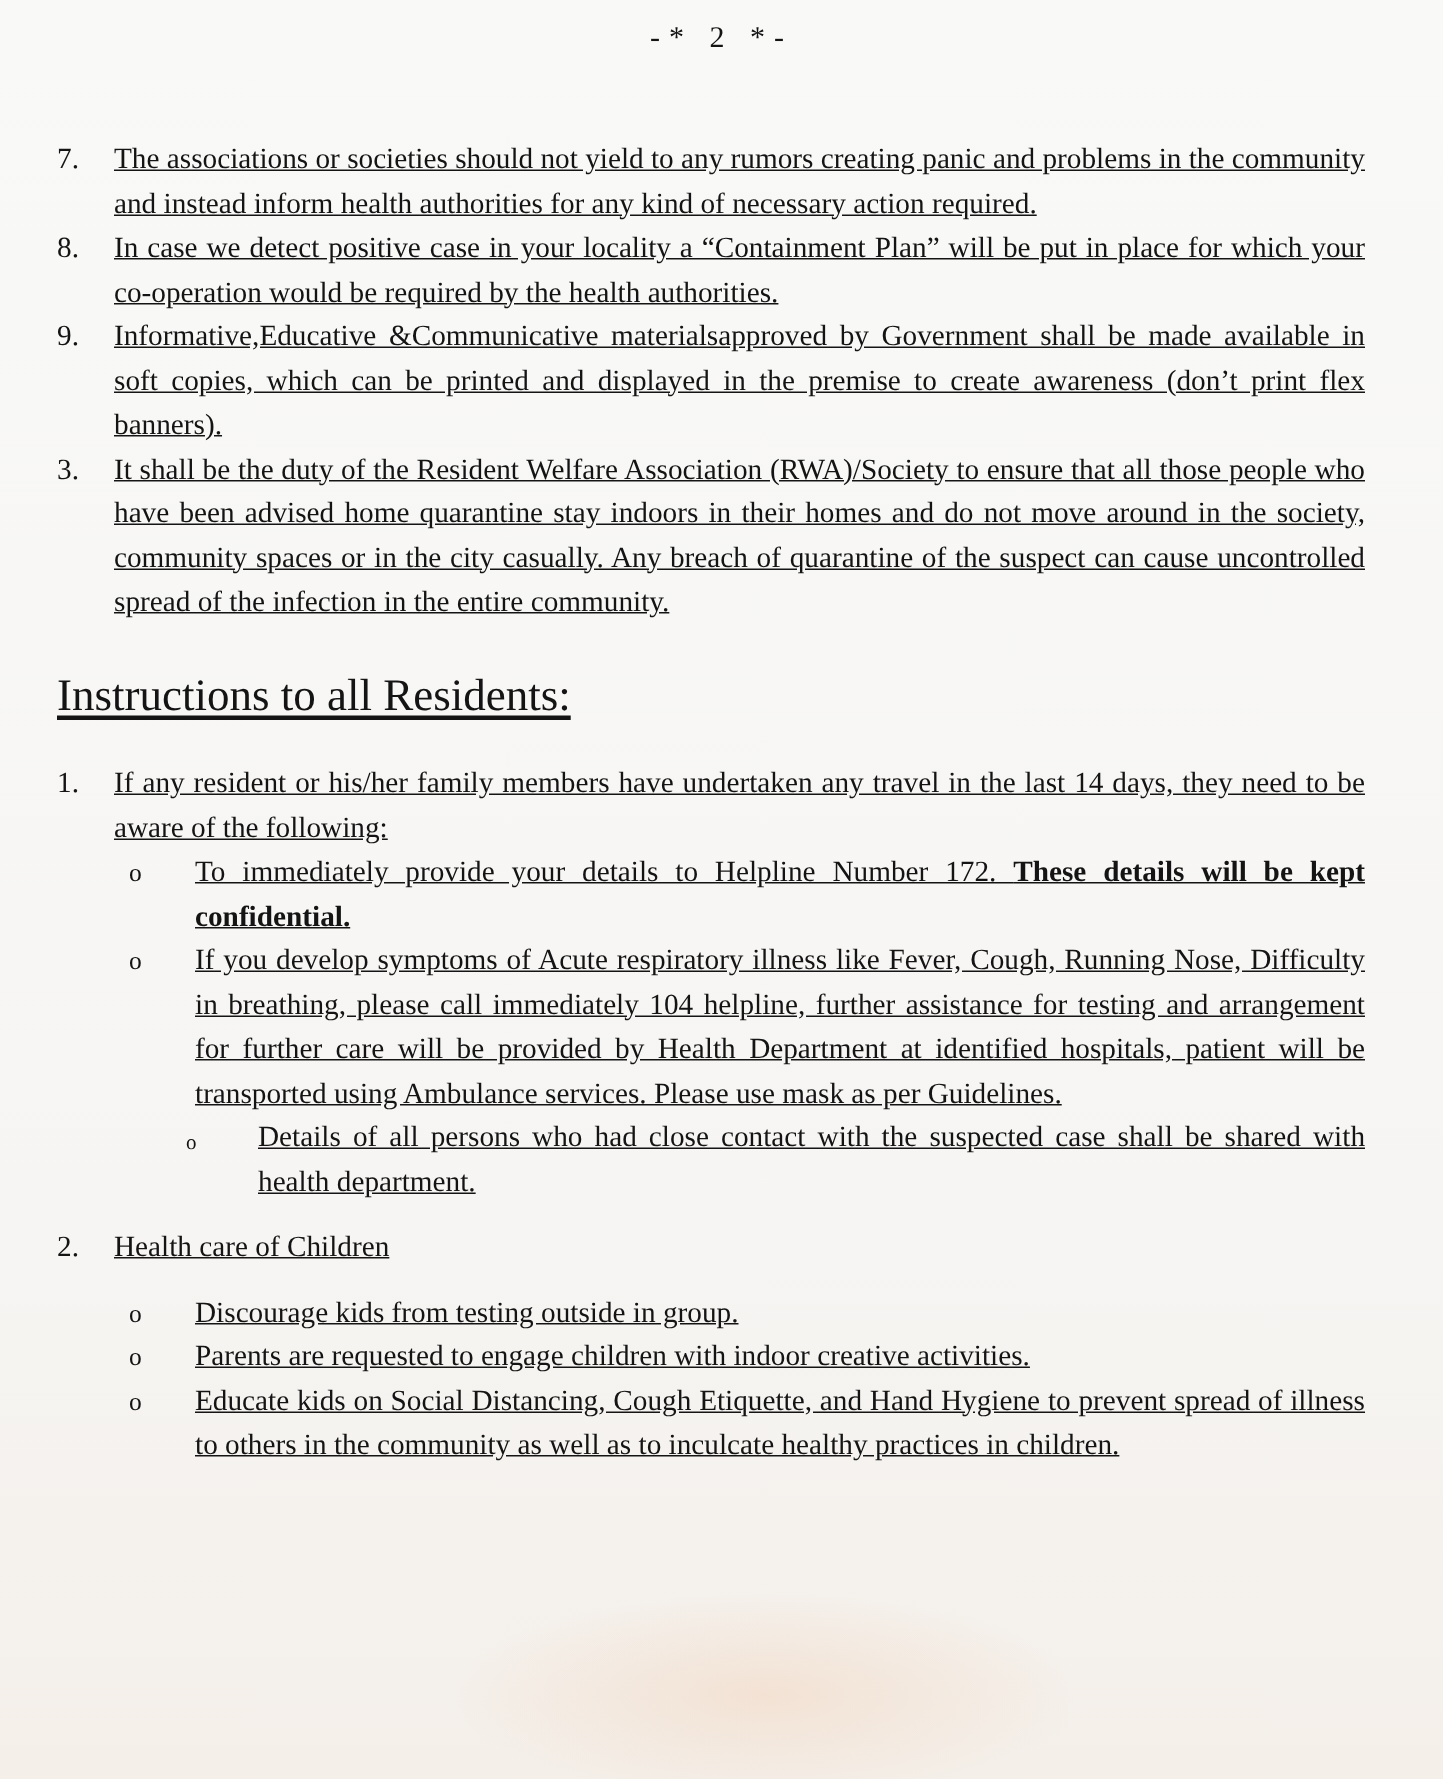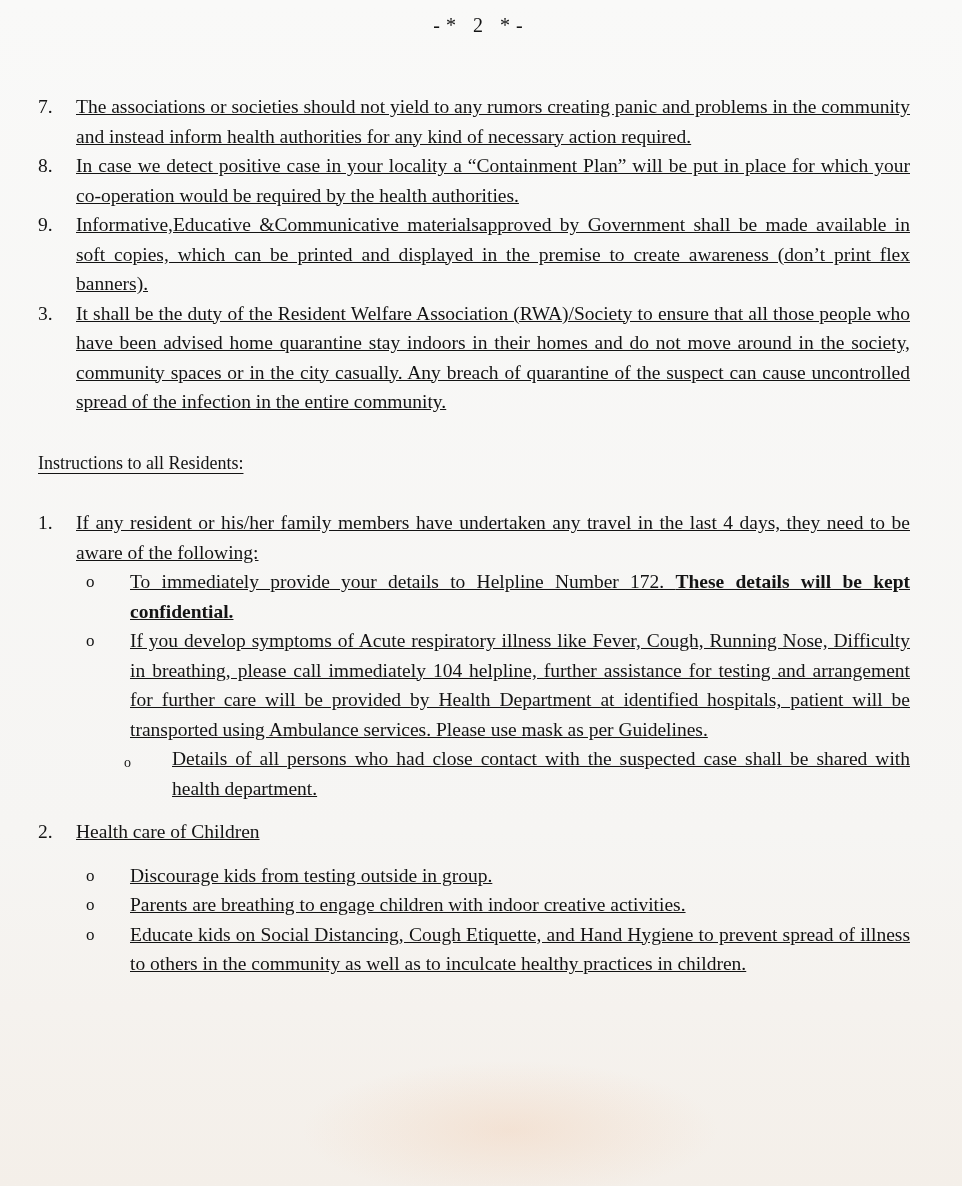--- a/index.html
+++ b/index.html
@@ -24,21 +24,21 @@
   }
   .content {
     position: absolute; left: 38px; top: 92px; width: 872px;
     font-size: 19.5px; line-height: 29.5px;
   }
   .item { display: flex; }
   .num { width: 38px; flex: 0 0 38px; }
   .txt { flex: 1; text-align: justify; text-decoration: underline; }
   .heading {
     margin-top: 32px; margin-bottom: 30px;
-    font-size: 18px; text-decoration: underline; text-underline-offset: 4px;
+    font-size: 30px; text-decoration: underline; text-underline-offset: 4px;
   }
   .sub { display: flex; margin-left: 40px; }
   .bullet { width: 52px; flex: 0 0 52px; text-align: left; padding-left: 8px; box-sizing: border-box; font-size: 17px; }
   .sub2 { display: flex; margin-left: 80px; }
   .bullet2 { width: 54px; flex: 0 0 54px; padding-left: 6px; box-sizing: border-box; font-size: 14px; padding-top: 4px; }
   .gap { height: 14px; }
   .bold { font-weight: bold; }
 </style>
 </head>
 <body>
@@ -64,21 +64,21 @@
     </div>
     <div class="item">
       <span class="num">3.</span>
       <span class="txt">It shall be the duty of the Resident Welfare Association (RWA)/Society to ensure that all those people who have been advised home quarantine stay indoors in their homes and do not move around in the society, community spaces or in the city casually. Any breach of quarantine of the suspect can cause uncontrolled spread of the infection in the entire community.</span>
     </div>
 
     <div class="heading">Instructions to all Residents:</div>
 
     <div class="item">
       <span class="num">1.</span>
-      <span class="txt">If any resident or his/her family members have undertaken any travel in the last 4 days, they need to be aware of the following:</span>
+      <span class="txt">If any resident or his/her family members have undertaken any travel in the last 14 days, they need to be aware of the following:</span>
     </div>
     <div class="sub">
       <span class="bullet">o</span>
       <span class="txt"><span>To immediately provide your details to Helpline Number 172. </span><span class="bold">These details will be kept confidential.</span></span>
     </div>
     <div class="sub">
       <span class="bullet">o</span>
       <span class="txt">If you develop symptoms of Acute respiratory illness like Fever, Cough, Running Nose, Difficulty in breathing, please call immediately 104 helpline, further assistance for testing and arrangement for further care will be provided by Health Department at identified hospitals, patient will be transported using Ambulance services. Please use mask as per Guidelines.</span>
     </div>
     <div class="sub2">
@@ -94,21 +94,21 @@
     </div>
 
     <div class="gap"></div>
 
     <div class="sub">
       <span class="bullet">o</span>
       <span class="txt">Discourage kids from testing outside in group.</span>
     </div>
     <div class="sub">
       <span class="bullet">o</span>
-      <span class="txt">Parents are breathing to engage children with indoor creative activities.</span>
+      <span class="txt">Parents are requested to engage children with indoor creative activities.</span>
     </div>
     <div class="sub">
       <span class="bullet">o</span>
       <span class="txt">Educate kids on Social Distancing, Cough Etiquette, and Hand Hygiene to prevent spread of illness to others in the community as well as to inculcate healthy practices in children.</span>
     </div>
 
   </div>
 </div>
 
 </body></html>

